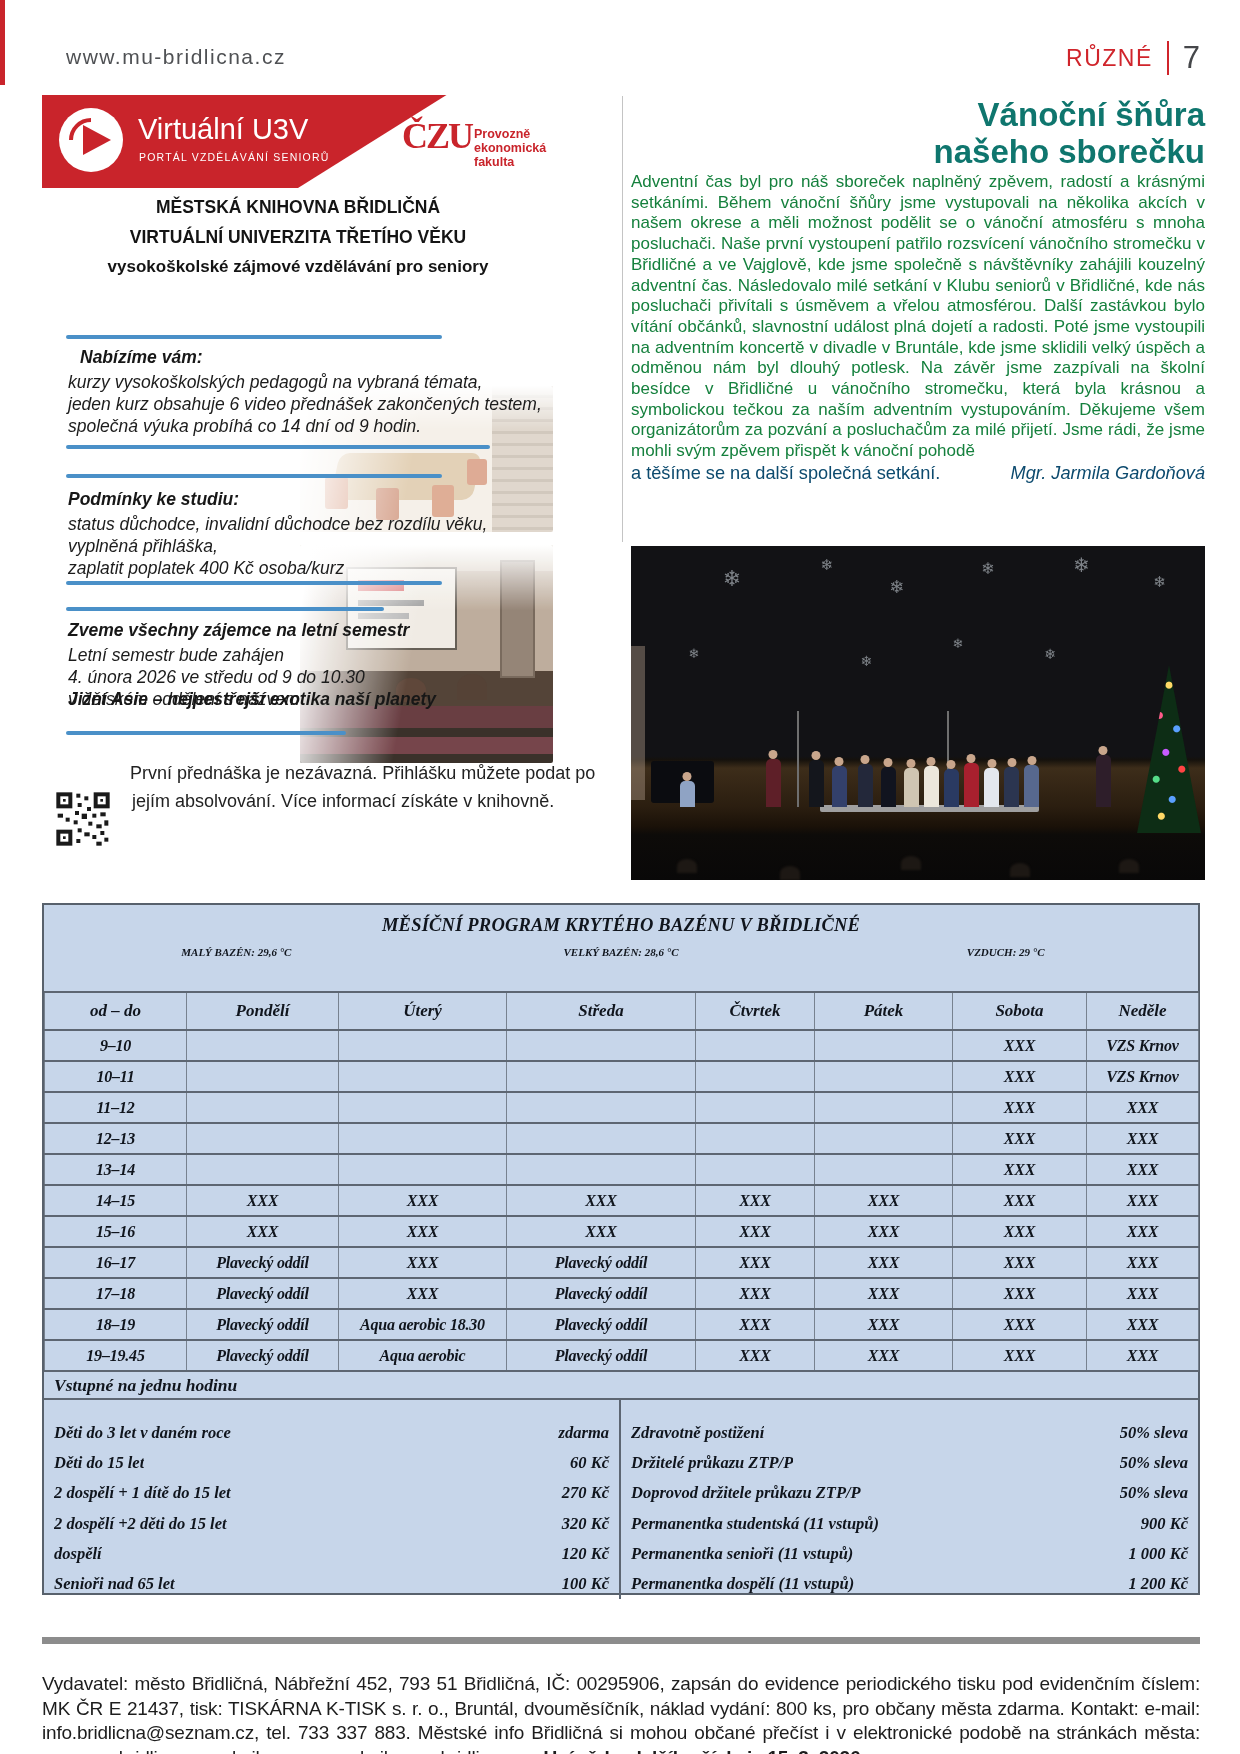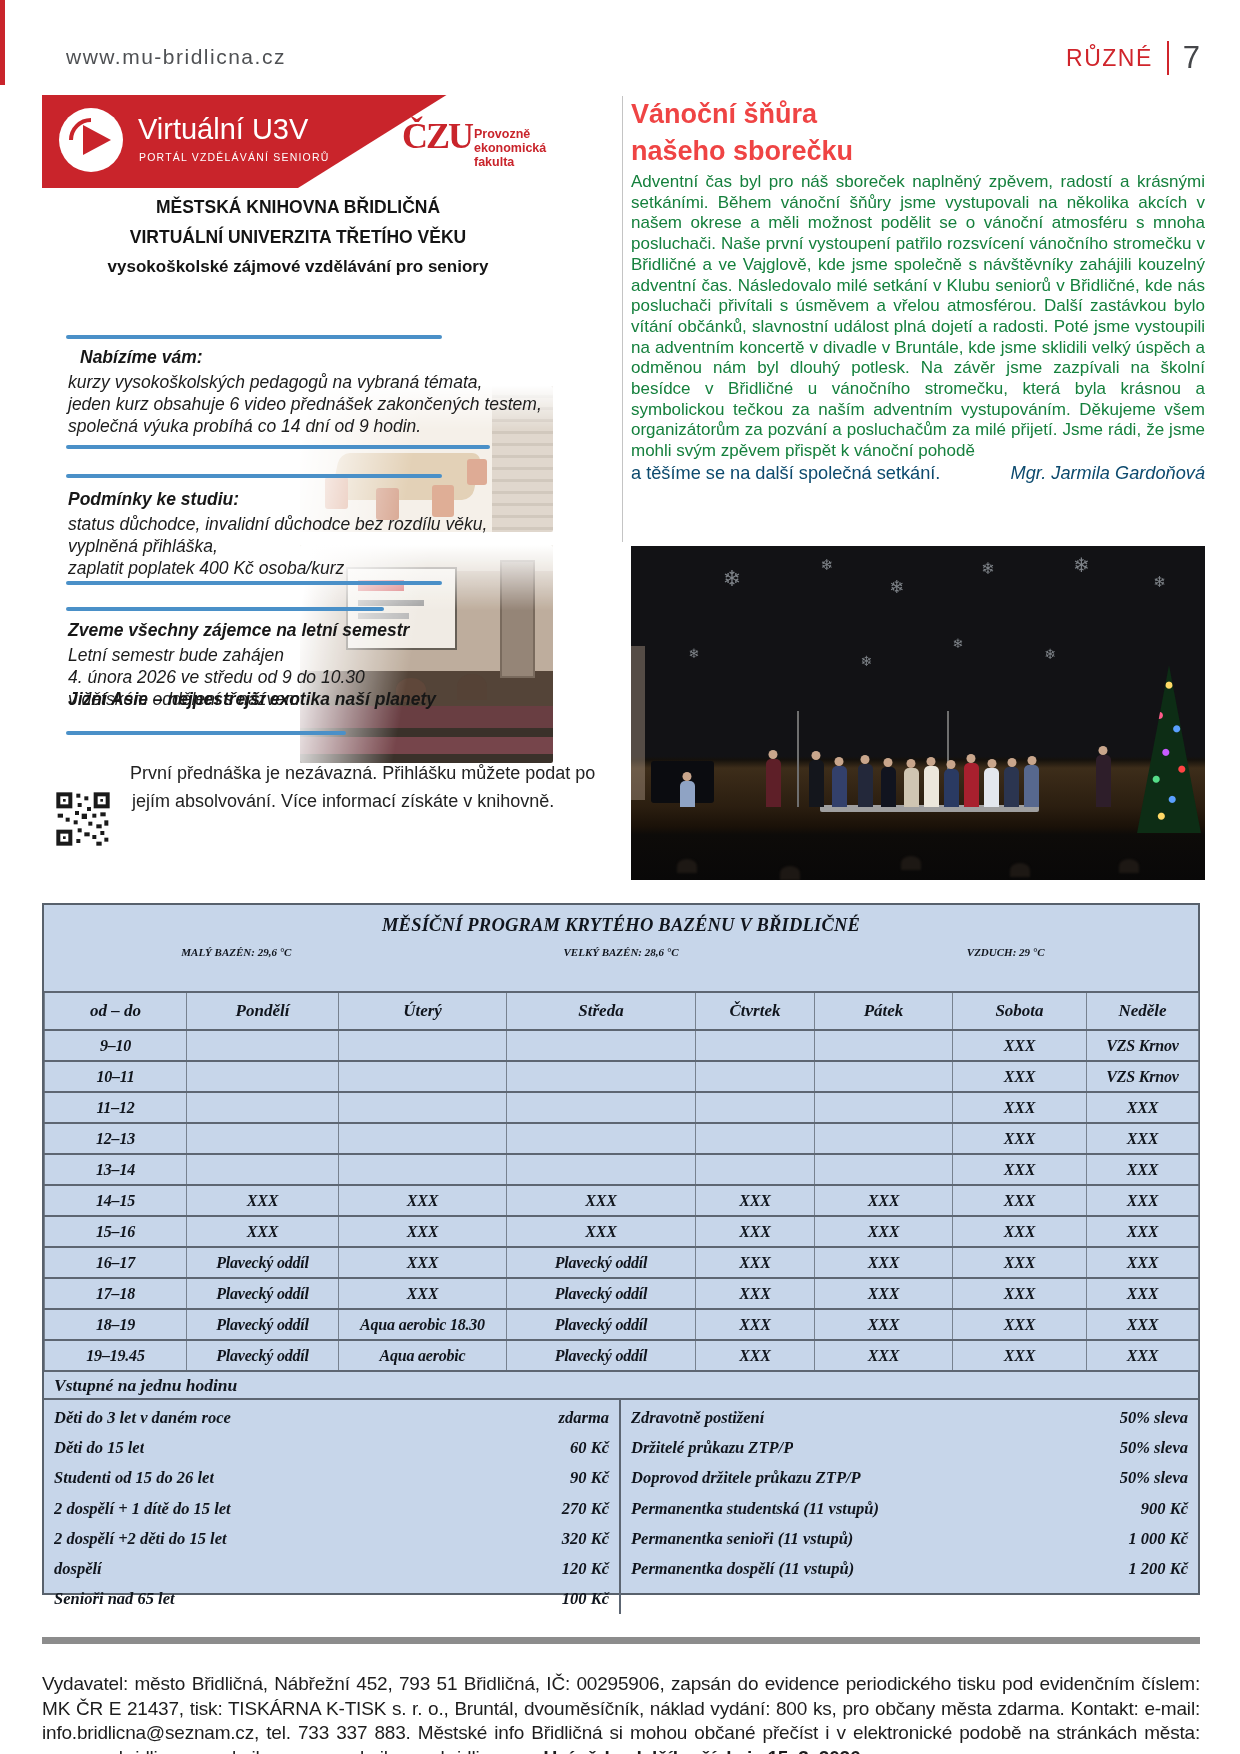--- a/index.html
+++ b/index.html
@@ -37,21 +37,21 @@
   .fade-photo{position:absolute;overflow:hidden;border-radius:2px;}
   .lib-photo{left:300px;top:386px;width:253px;height:146px;opacity:.5;}
   .lect-photo{left:300px;top:545px;width:253px;height:218px;opacity:.92;}
   .ph{position:absolute;}
   .white-fade-l{position:absolute;inset:0;background:linear-gradient(100deg,#ffffff 4%,rgba(255,255,255,0) 45%);}
   .white-fade-t{position:absolute;inset:0;background:linear-gradient(#ffffff 0,rgba(255,255,255,0) 30%);}
 
   
   .col-divider{position:absolute;left:622px;top:96px;width:1px;height:446px;background:#c4c4c4;}
   .article{position:absolute;left:631px;top:96px;width:574px;}
-  .art-title{text-align:left;font-size:27px;font-weight:bold;color:#ef4444;line-height:37px;}
+  .art-title{text-align:right;font-size:33px;font-weight:bold;color:#0f766e;line-height:37px;}
   .art-body{margin:2px 0 0 0;font-size:17px;line-height:20.7px;text-align:justify;color:#15803d;}
   .art-close{display:flex;justify-content:space-between;font-size:18.2px;color:#0c4a6e;margin-top:1px;}
   .art-sign{font-style:italic;}
 
   
   .stage{position:absolute;left:631px;top:546px;width:574px;height:334px;overflow:hidden;
      background:linear-gradient(#121215 0,#121215 63%,#15110c 64%,#3d2d1a 66.5%,#2b1e10 78%,#1a1108 84%,#0d0b09 86.5%,#090808 100%);}
   .sf{position:absolute;color:#9aa0a6;opacity:.8;}
   .fig{position:absolute;bottom:22%;width:15px;border-radius:5px 5px 0 0;}
   .fig::before{content:"";position:absolute;top:-9px;left:50%;transform:translateX(-50%);
@@ -82,21 +82,21 @@
   .pool-temps{display:flex;margin-top:10px;}
   .pool-temps span{flex:1;text-align:center;font-size:11px;}
   table.sched{width:100%;border-collapse:collapse;table-layout:fixed;}
   table.sched th{height:34px;font-size:17px;border:1px solid #77828f;border-top:2px solid #5d6672;border-bottom:2px solid #5d6672;}
   table.sched td{height:27px;font-size:16px;text-align:center;border:1px solid #77828f;
                  border-top:2px solid #5d6672;border-bottom:2px solid #5d6672;
                  overflow:hidden;white-space:nowrap;letter-spacing:-.2px;}
   .vstupne{height:28px;display:flex;align-items:center;padding-left:10px;font-size:17.5px;
            border-bottom:2px solid #5d6672;box-sizing:border-box;}
   .pricing{display:flex;}
-  .price-col{width:50%;box-sizing:border-box;padding-top:3px;}
+  .price-col{width:50%;box-sizing:border-box;padding-top:18px;}
   .price-col.left{border-right:2px solid #5d6672;}
   .price-row{display:flex;justify-content:space-between;align-items:center;height:30.2px;padding:0 10px;font-size:16.5px;}
   .plabel{white-space:nowrap;overflow:hidden;}
   .pval{white-space:nowrap;padding-left:8px;}
 
   
   .foot-bar{position:absolute;left:42px;top:1637px;width:1158px;height:7px;background:#8c8c8c;}
   .footer-text{position:absolute;left:42px;top:1653px;width:1158px;font-size:19px;line-height:24.6px;
                text-align:justify;color:#1d1d1d;letter-spacing:-.2px;}
   .footer-text b{font-weight:bold;}
@@ -447,24 +447,20 @@
           <div class="price-row">
             <span class="plabel">Děti do 3 let v daném roce</span>
             <span class="pval">zdarma</span>
           </div>
 
           <div class="price-row">
             <span class="plabel">Děti do 15 let</span>
             <span class="pval">60 Kč</span>
           </div>
 
-          <div class="price-row">
-            <span class="plabel">Studenti od 15 do 26 let</span>
-            <span class="pval">90 Kč</span>
-          </div>
 
           <div class="price-row">
             <span class="plabel">2 dospělí + 1 dítě do 15 let</span>
             <span class="pval">270 Kč</span>
           </div>
 
           <div class="price-row">
             <span class="plabel">2 dospělí +2 děti do 15 let</span>
             <span class="pval">320 Kč</span>
           </div>

